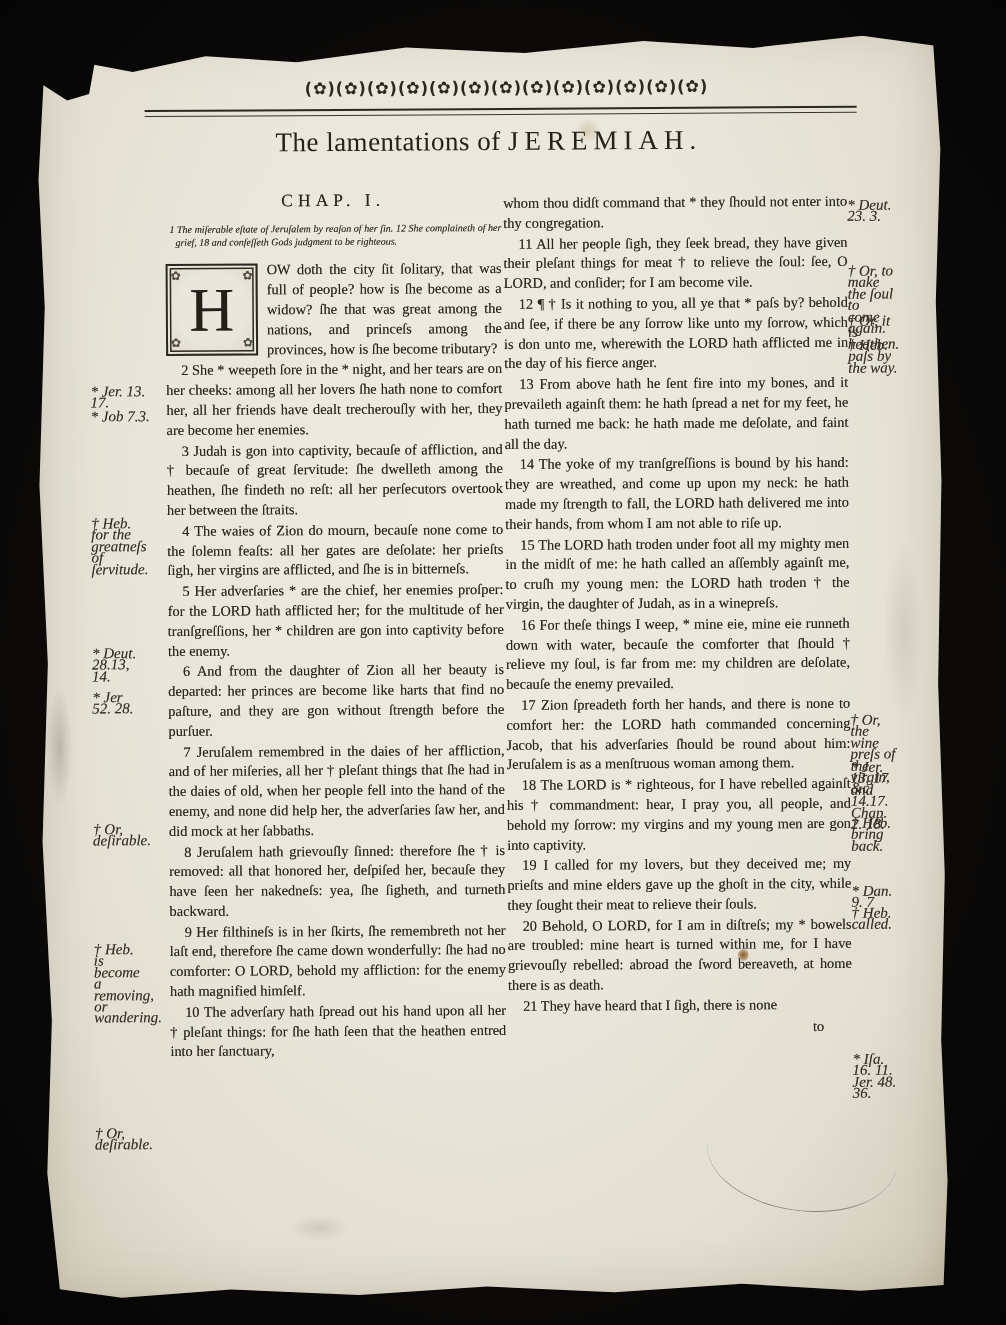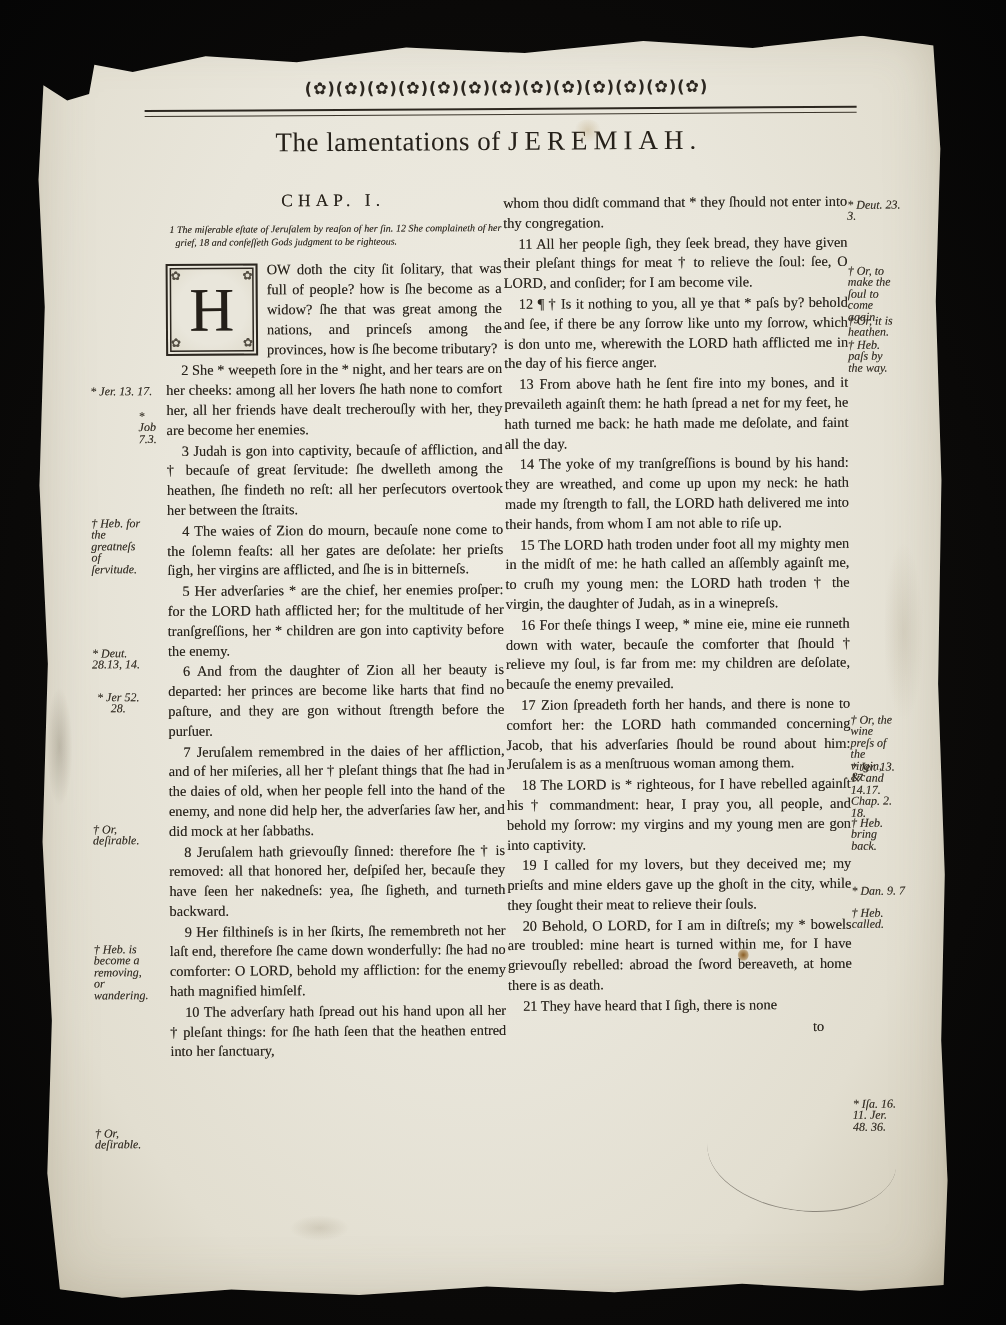--- a/index.html
+++ b/index.html
@@ -36,21 +36,21 @@
         background:radial-gradient(circle at 50% 50%, #e9e6db 55%, #ded9c9 100%);}
   .dropcap-letter{position:absolute;left:0;top:4px;width:100%;text-align:center;font-size:62px;
         line-height:80px;color:#241f19;}
   .dropcap-flourish{position:absolute;font-family:"DejaVu Sans",sans-serif;font-size:12px;color:#3b352b;opacity:.85;}
   .fl-tl{left:3px;top:1px;} .fl-tr{right:3px;top:1px;} .fl-bl{left:3px;bottom:1px;} .fl-br{right:3px;bottom:1px;}
   .catchword{text-align:right;padding-right:28px;text-indent:0;margin-top:2px;}
   
   .note-col{position:absolute;top:0;height:100%;}
   #left-notes{left:56px;width:72px;}
   #right-notes{left:814px;width:80px;}
-  .margin-note{position:absolute;font-style:italic;font-size:12px;line-height:11.4px;color:#352f26;
+  .margin-note{position:absolute;font-style:italic;font-size:15px;line-height:11.4px;color:#352f26;
         text-shadow:0 0 .3px rgba(50,44,34,.5);}
   
   .stain{position:absolute;border-radius:50%;pointer-events:none;}
   .stain-a{left:700px;top:926px;width:11px;height:13px;background:radial-gradient(circle,#8a5e24 0%,rgba(150,110,50,.55) 55%,rgba(150,110,50,0) 75%);}
   .stain-b{left:540px;top:96px;width:30px;height:22px;background:radial-gradient(circle,rgba(170,140,85,.30) 0%,rgba(170,140,85,0) 70%);}
   .stain-c{left:10px;top:660px;width:26px;height:120px;background:radial-gradient(ellipse,rgba(90,80,60,.25) 0%,rgba(90,80,60,0) 70%);}
   .stain-d{left:250px;top:1190px;width:60px;height:26px;background:radial-gradient(ellipse,rgba(120,105,75,.18) 0%,rgba(120,105,75,0) 70%);}
   .stain-e{left:848px;top:520px;width:40px;height:180px;background:radial-gradient(ellipse,rgba(130,115,85,.16) 0%,rgba(130,115,85,0) 70%);}
   .pencil-arc{position:absolute;left:668px;top:1078px;width:190px;height:110px;border:none;
         border-bottom:1.4px solid rgba(70,64,56,.55);border-radius:50%;transform:rotate(8deg);}
@@ -65,40 +65,40 @@
 
   <div class="ornament-band">
     <span>(✿)(✿)(✿)(✿)(✿)(✿)(✿)(✿)(✿)(✿)(✿)(✿)(✿)</span>
   </div>
   <div class="double-rule"></div>
 
   <div class="page-title"><span>The lamentations of </span><span class="title-strong">JEREMIAH.</span></div>
 
   <div id="left-notes" class="note-col">
     <div class="margin-note" style="top:360px;">* Jer. 13. 17.</div>
-    <div class="margin-note" style="top:385px;margin-left:48px;">* Job 7.3.</div>
+    <div class="margin-note" style="top:385px;">* Job 7.3.</div>
     <div class="margin-note" style="top:492px;width:52px;">† Heb. for the greatneſs of ſervitude.</div>
     <div class="margin-note" style="top:622px;width:48px;">* Deut. 28.13, 14.</div>
-    <div class="margin-note" style="top:666px;width:52px;text-align:center;">* Jer 52. 28.</div>
+    <div class="margin-note" style="top:666px;width:52px;">* Jer 52. 28.</div>
     <div class="margin-note" style="top:798px;width:62px;">† Or, deſirable.</div>
     <div class="margin-note" style="top:918px;width:48px;">† Heb. is become a removing, or wandering.</div>
     <div class="margin-note" style="top:1102px;width:62px;">† Or, deſirable.</div>
   </div>
 
   <div id="right-notes" class="note-col">
     <div class="margin-note" style="top:178px;width:54px;">* Deut. 23. 3.</div>
     <div class="margin-note" style="top:244px;width:46px;">† Or, to make the ſoul to come again.</div>
     <div class="margin-note" style="top:294px;width:52px;">† Or, it is heathen.</div>
     <div class="margin-note" style="top:318px;width:50px;">† Heb. paſs by the way.</div>
     <div class="margin-note" style="top:693px;width:46px;">† Or, the wine preſs of the virgin, &amp;c.</div>
     <div class="margin-note" style="top:740px;width:48px;">* Jer. 13. 17 and 14.17. Chap. 2. 18.</div>
     <div class="margin-note" style="top:796px;width:42px;">† Heb. bring back.</div>
     <div class="margin-note" style="top:864px;width:54px;">* Dan. 9. 7</div>
     <div class="margin-note" style="top:886px;width:44px;">† Heb. called.</div>
-    <div class="margin-note" style="top:1032px;width:44px;margin-top:45px;">* Iſa. 16. 11. Jer. 48. 36.</div>
+    <div class="margin-note" style="top:1032px;width:44px;">* Iſa. 16. 11. Jer. 48. 36.</div>
   </div>
 
   <div id="left-col" class="text-col">
     <div class="chap-heading">CHAP. I.</div>
     <div class="chap-summary">1 The miſerable eſtate of Jeruſalem by reaſon of her ſin. 12 She complaineth of her grief, 18 and confeſſeth Gods judgment to be righteous.</div>
     <div class="verse noindent">
       <span class="dropcap-box">
         <span class="dropcap-flourish fl-tl">✿</span>
         <span class="dropcap-flourish fl-tr">✿</span>
         <span class="dropcap-flourish fl-bl">✿</span>

